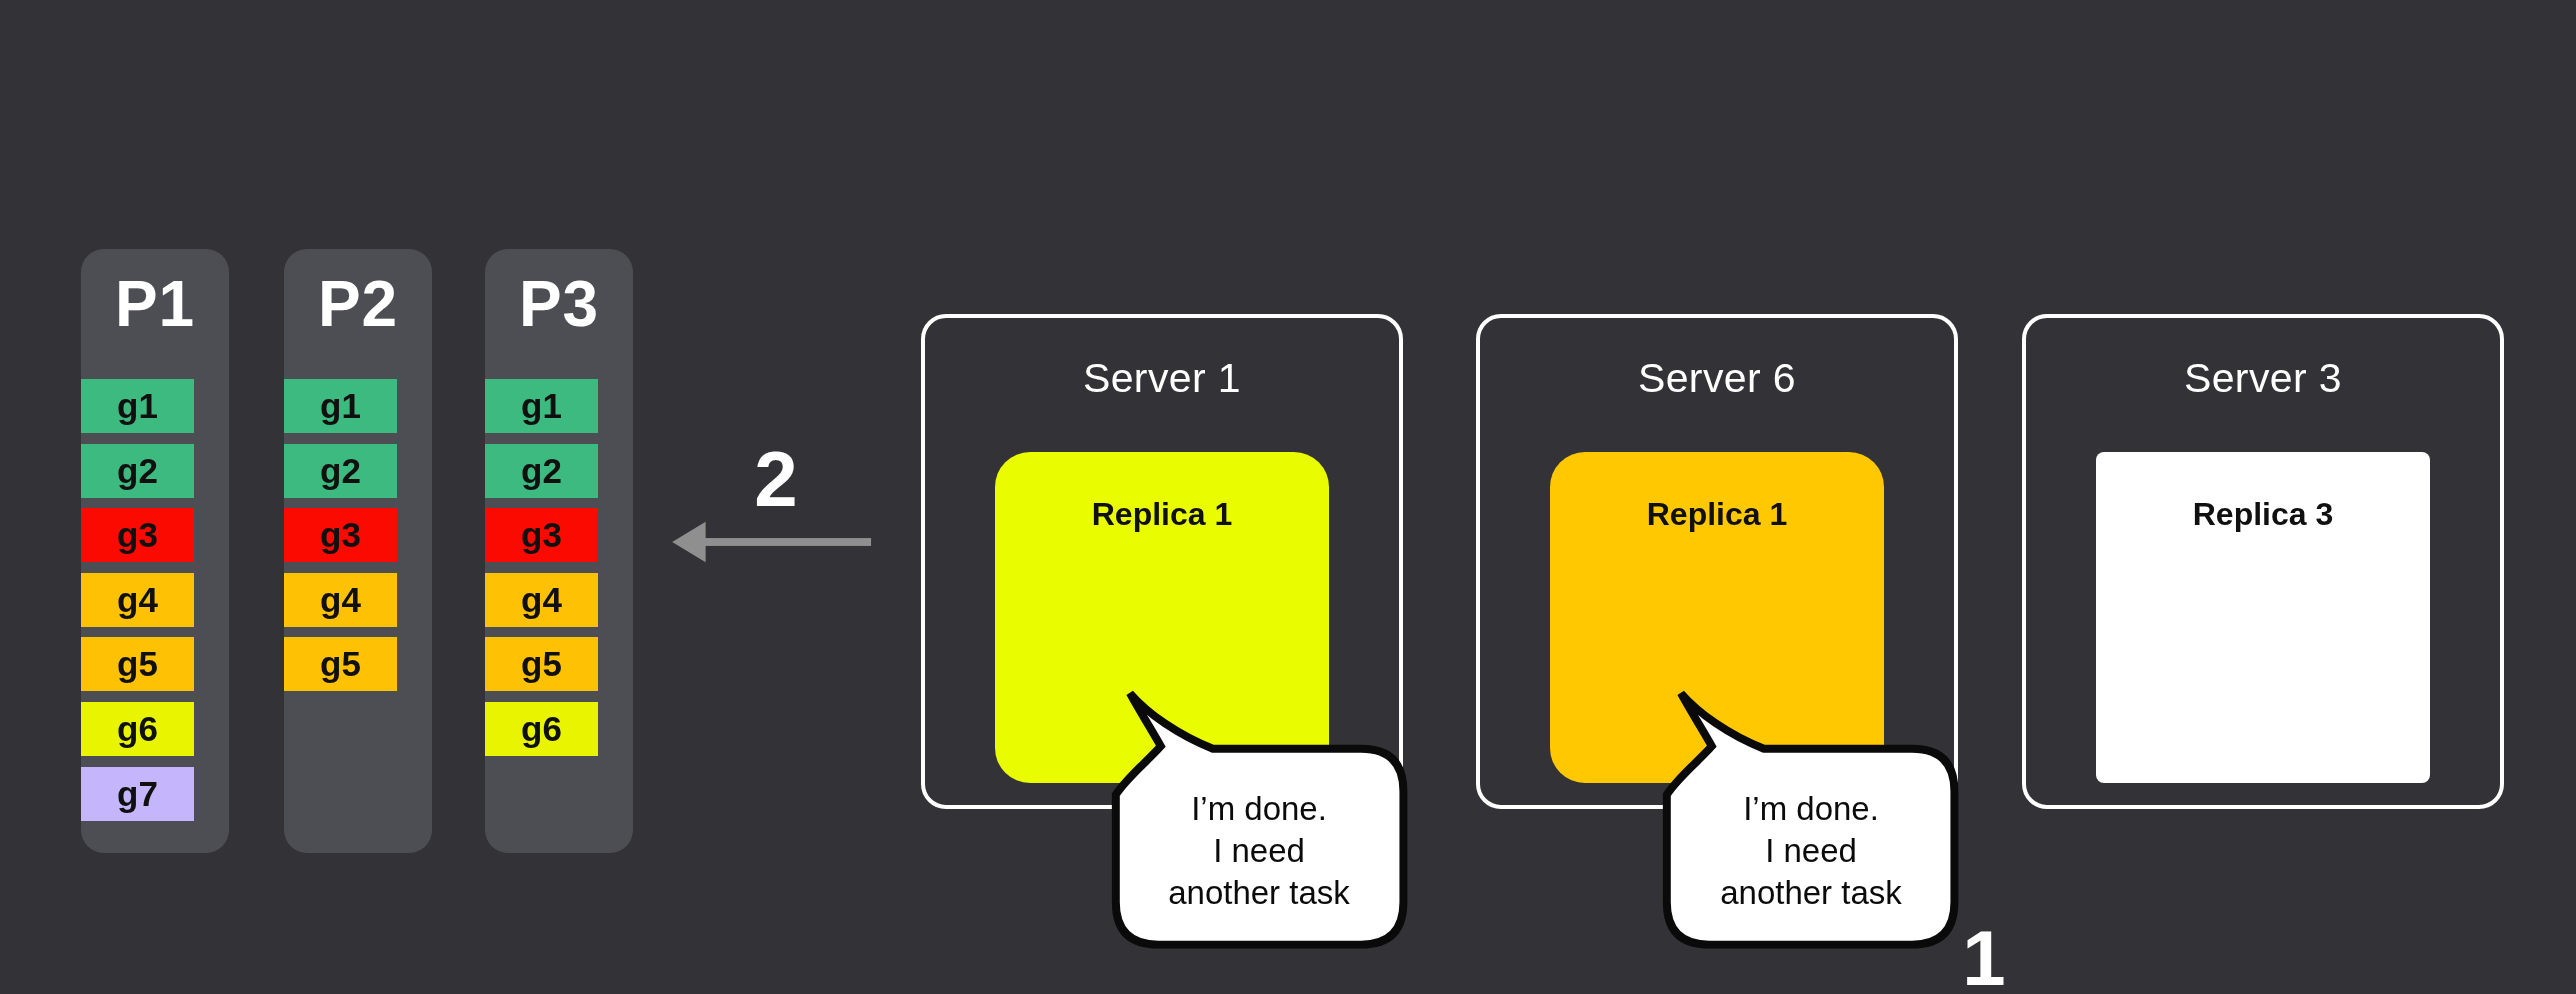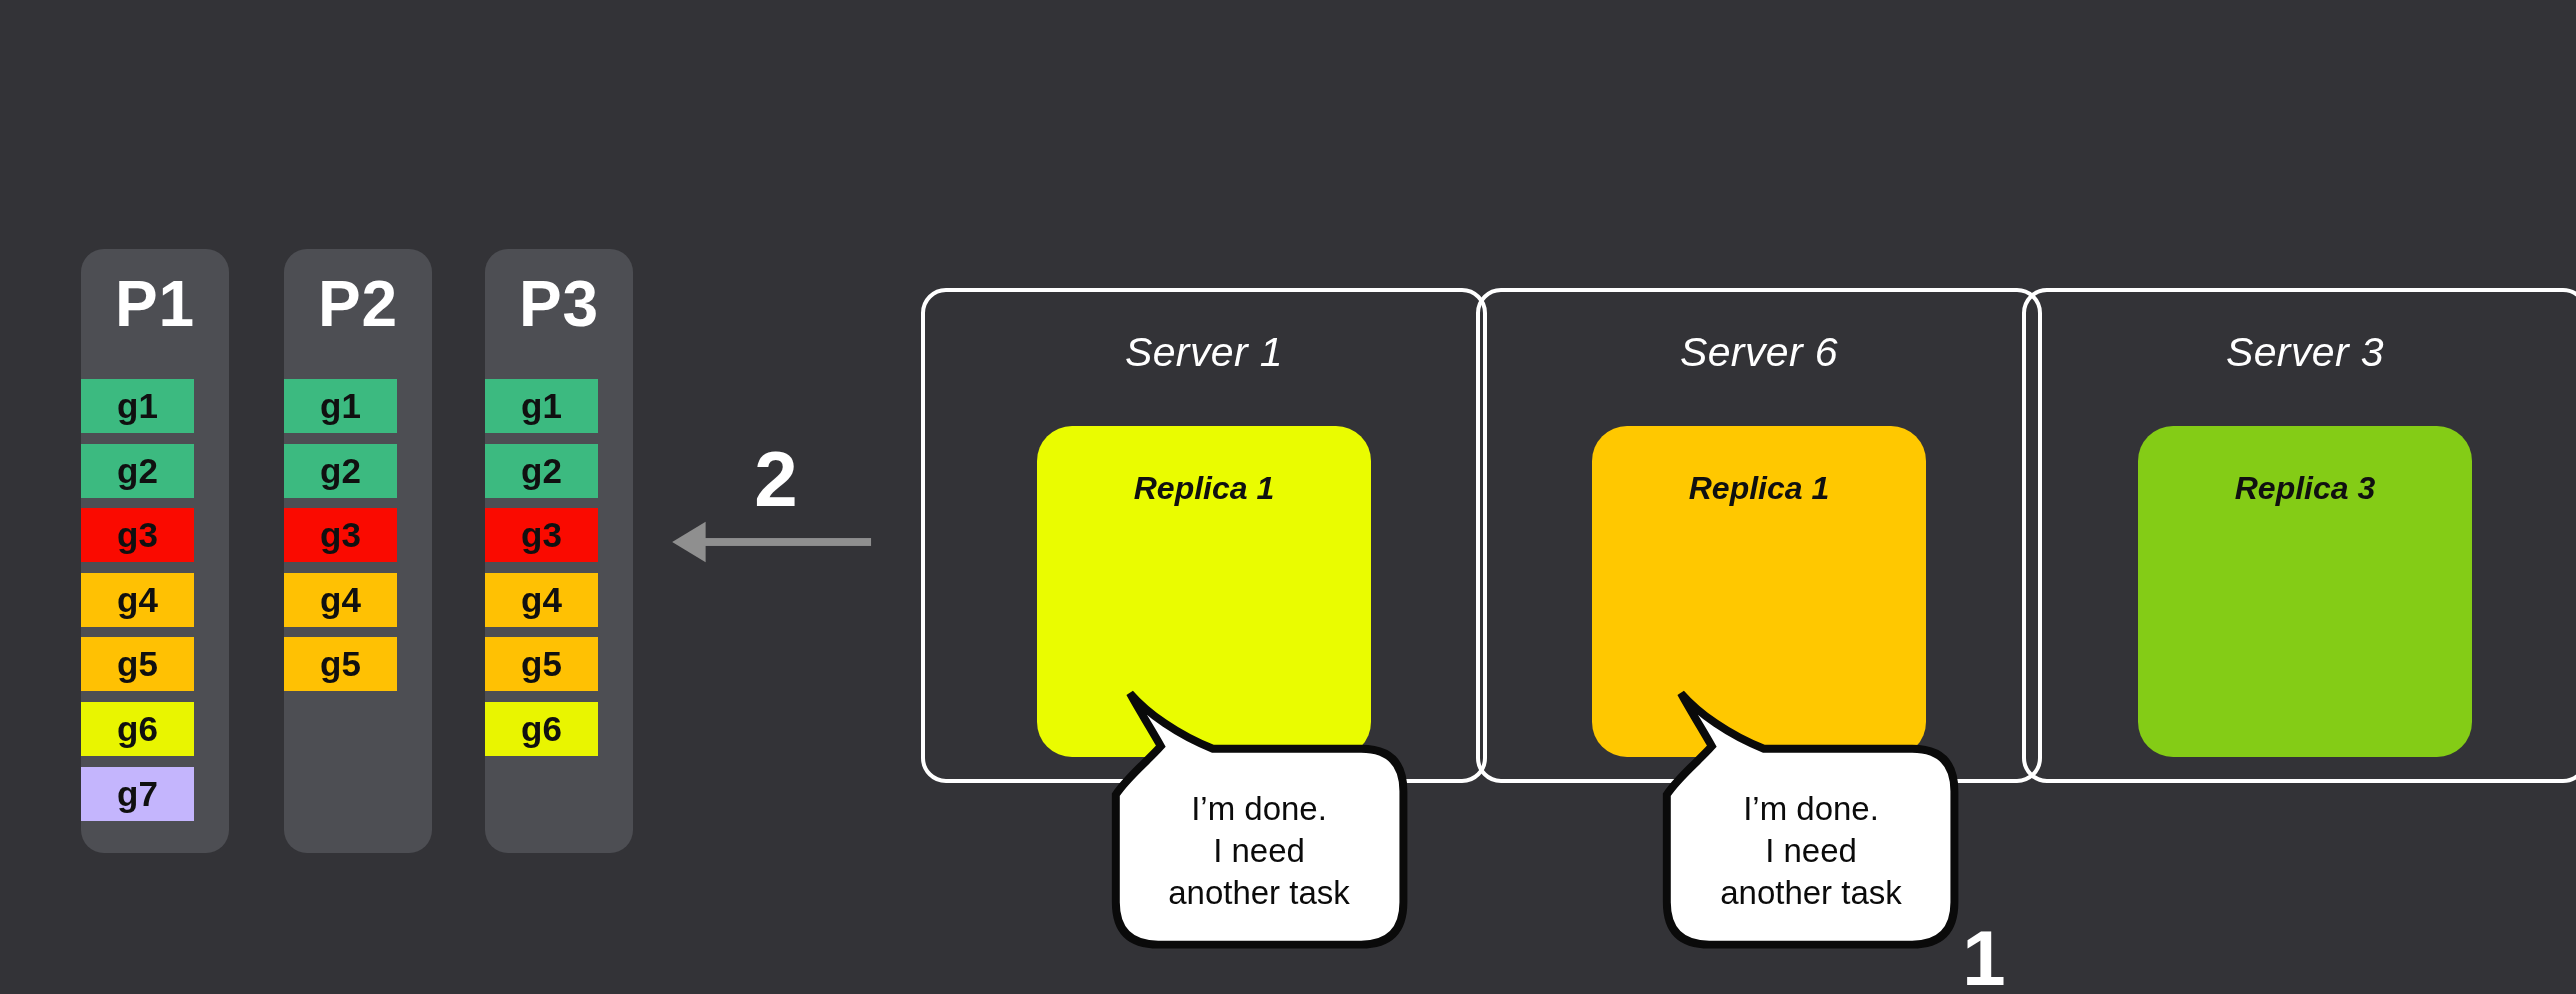--- a/index.html
+++ b/index.html
@@ -47,25 +47,24 @@
     position: absolute;
     left: 725px; top: 440px; width: 102px;
     text-align: center;
     color: #ffffff; font-size: 78px; font-weight: 700; line-height: 1.0;
   }
   .arrow-svg { position: absolute; left: 670px; top: 520px; }
 
   
   .server {
     position: absolute;
-    top: 288px; width: 566px; height: 495px;
+    top: 314px; width: 482px; height: 495px;
     border: 4.4px solid #ffffff;
     border-radius: 25px;
     box-sizing: border-box;
-    font-style: italic;
   }
   .server-label {
     margin-top: 37px;
     text-align: center;
     color: #ffffff;
     font-size: 41px;
     font-weight: 400;
     letter-spacing: 0.4px;
   }
   .replica {
@@ -158,21 +157,21 @@
     </div>
   </div>
       <div class="server" style="left: 1476px;">
     <div class="server-label">Server 6</div>
     <div class="replica" style="background: rgb(255, 200, 0);">
       <div class="replica-label">Replica 1</div>
     </div>
   </div>
       <div class="server" style="left: 2022px;">
     <div class="server-label">Server 3</div>
-    <div class="replica" style="background: #84cc16;">
+    <div class="replica" style="background: #ffffff; border-radius: 8px;">
       <div class="replica-label">Replica 3</div>
     </div>
   </div>
     </div>
 
   <div id="bubbles-group">
       <div>
     <svg class="bubble-svg" width="311" height="277" viewBox="0 0 352 314" style="left: 1105px; top: 680px;">
       <path d="M 28 15
                C 48 38 82 62 122 78

